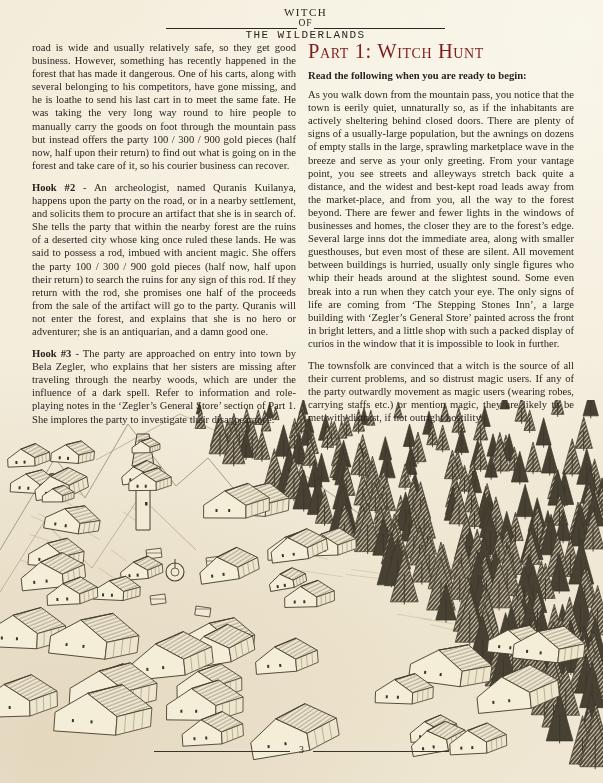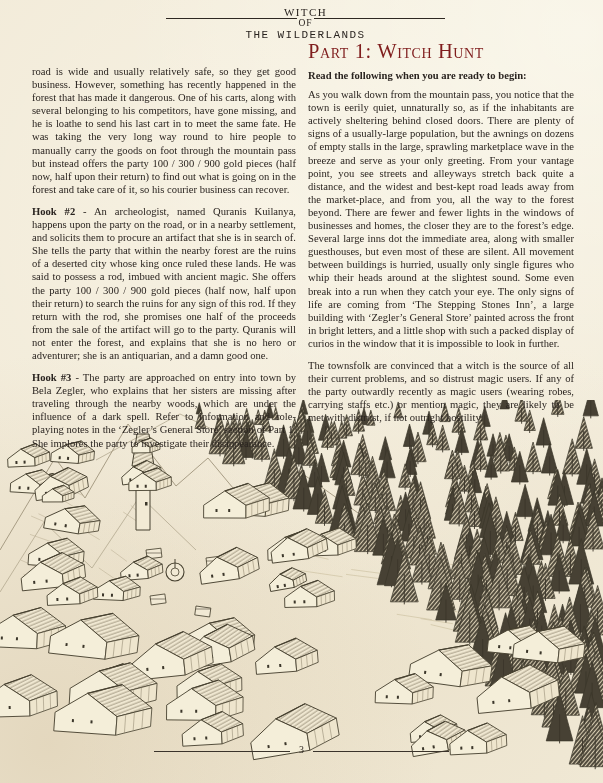--- a/index.html
+++ b/index.html
@@ -8,27 +8,27 @@
     font-family:"Liberation Serif",serif;color:#2a2420;
     background:
       radial-gradient(circle at 8% 95%, rgba(190,165,120,.28), transparent 42%),
       radial-gradient(circle at 96% 4%, rgba(255,255,247,.55), transparent 48%),
       radial-gradient(circle at 45% 28%, rgba(255,252,242,.38), transparent 60%),
       radial-gradient(circle at 70% 85%, rgba(205,185,140,.15), transparent 45%),
       #f2ebd9;
   }
   .page-header{position:absolute;top:6px;left:0;right:0;text-align:center;z-index:2;padding-left:8px;}
   .ph-line1{font-size:11px;letter-spacing:1.4px;line-height:12px;}
-  .ph-midrow{display:flex;align-items:flex-start;justify-content:center;gap:1px;line-height:11px;}
+  .ph-midrow{display:flex;align-items:flex-end;justify-content:center;gap:1px;line-height:11px;}
   .ph-rule{width:131px;height:1px;background:#2e2822;}
   .ph-line2{font-size:9.5px;letter-spacing:1px;}
   .ph-line3{font-size:11px;letter-spacing:1.4px;line-height:12px;font-family:Liberation Mono, monospace;}
 
   .col-left{position:absolute;left:32px;top:41px;width:264px;z-index:2;
-    font-size:10.6px;line-height:13.1px;text-align:justify;margin-top:24px;}
+    font-size:10.6px;line-height:13.1px;text-align:justify;}
   .col-right{position:absolute;left:308px;top:40px;width:266px;z-index:2;
     font-size:10.6px;line-height:13.1px;text-align:justify;}
   .para{margin:0 0 9px 0;}
   .lead{font-weight:bold;}
   .part-heading{
     font-size:20.5px;line-height:22px;margin:0 0 7px 0;
     font-variant:small-caps;letter-spacing:.6px;color:#7f1d1d;font-weight:normal;
   }
   .read-intro{font-weight:bold;margin:0 0 6px 0;}
   .read-aloud{margin:0 0 9px 0;}
@@ -56,21 +56,21 @@
 <section class="col-left">
   <p class="para"><span class="lead"></span><span>road is wide and usually relatively safe, so they get good business. However, something has recently happened in the forest that has made it dangerous. One of his carts, along with several belonging to his competitors, have gone missing, and he is loathe to send his last cart in to meet the same fate. He was taking the very long way round to hire people to manually carry the goods on foot through the mountain pass but instead offers the party 100 / 300 / 900 gold pieces (half now, half upon their return) to find out what is going on in the forest and take care of it, so his courier business can recover.</span></p>
   <p class="para"><span class="lead">Hook #2</span><span> - An archeologist, named Quranis Kuilanya, happens upon the party on the road, or in a nearby settlement, and solicits them to procure an artifact that she is in search of. She tells the party that within the nearby forest are the ruins of a deserted city whose king once ruled these lands. He was said to possess a rod, imbued with ancient magic. She offers the party 100 / 300 / 900 gold pieces (half now, half upon their return) to search the ruins for any sign of this rod. If they return with the rod, she promises one half of the proceeds from the sale of the artifact will go to the party. Quranis will not enter the forest, and explains that she is no hero or adventurer; she is an antiquarian, and a damn good one.</span></p>
   <p class="para"><span class="lead">Hook #3</span><span> - The party are approached on entry into town by Bela Zegler, who explains that her sisters are missing after traveling through the nearby woods, which are under the influence of a dark spell. Refer to information and role-playing notes in the ‘Zegler’s General Store’ section of Part 1. She implores the party to investigate their disappearance.</span></p>
 </section>
 
 <section class="col-right">
   <h1 class="part-heading">Part 1: Witch Hunt</h1>
   <p class="read-intro">Read the following when you are ready to begin:</p>
   <p class="read-aloud">As you walk down from the mountain pass, you notice that the town is eerily quiet, unnaturally so, as if the inhabitants are actively sheltering behind closed doors. There are plenty of signs of a usually-large population, but the awnings on dozens of empty stalls in the large, sprawling marketplace wave in the breeze and serve as your only greeting. From your vantage point, you see streets and alleyways stretch back quite a distance, and the widest and best-kept road leads away from the market-place, and from you, all the way to the forest beyond. There are fewer and fewer lights in the windows of businesses and homes, the closer they are to the forest’s edge. Several large inns dot the immediate area, along with smaller guesthouses, but even most of these are silent. All movement between buildings is hurried, usually only single figures who whip their heads around at the slightest sound. Some even break into a run when they catch your eye. The only signs of life are coming from ‘The Stepping Stones Inn’, a large building with ‘Zegler’s General Store’ painted across the front in bright letters, and a little shop with such a packed display of curios in the window that it is impossible to look in further.</p>
-  <p class="para">The townsfolk are convinced that a witch is the source of all their current problems, and so distrust magic users. If any of the party outwardly recently as magic users (wearing robes, carrying staffs etc.) or mention magic, they are likely to be met with distrust, if not outright hostility.</p>
+  <p class="para">The townsfolk are convinced that a witch is the source of all their current problems, and so distrust magic users. If any of the party outwardly movement as magic users (wearing robes, carrying staffs etc.) or mention magic, they are likely to be met with distrust, if not outright hostility.</p>
 </section>
 
 <svg id="sketch" width="603" height="383" viewBox="0 0 603 383" aria-hidden="true">
     <defs>
       <pattern id="ht" width="3" height="3" patternUnits="userSpaceOnUse" patternTransform="rotate(40)">
         <rect width="3" height="3" fill="#d8cdb2"></rect>
         <line x1="1" y1="0" x2="1" y2="3" stroke="#3b362a" stroke-width="1.7"></line>
       </pattern>
       <pattern id="hr" width="3.5" height="3.5" patternUnits="userSpaceOnUse" patternTransform="rotate(65)">
         <rect width="3.5" height="3.5" fill="#efe7d1"></rect>

